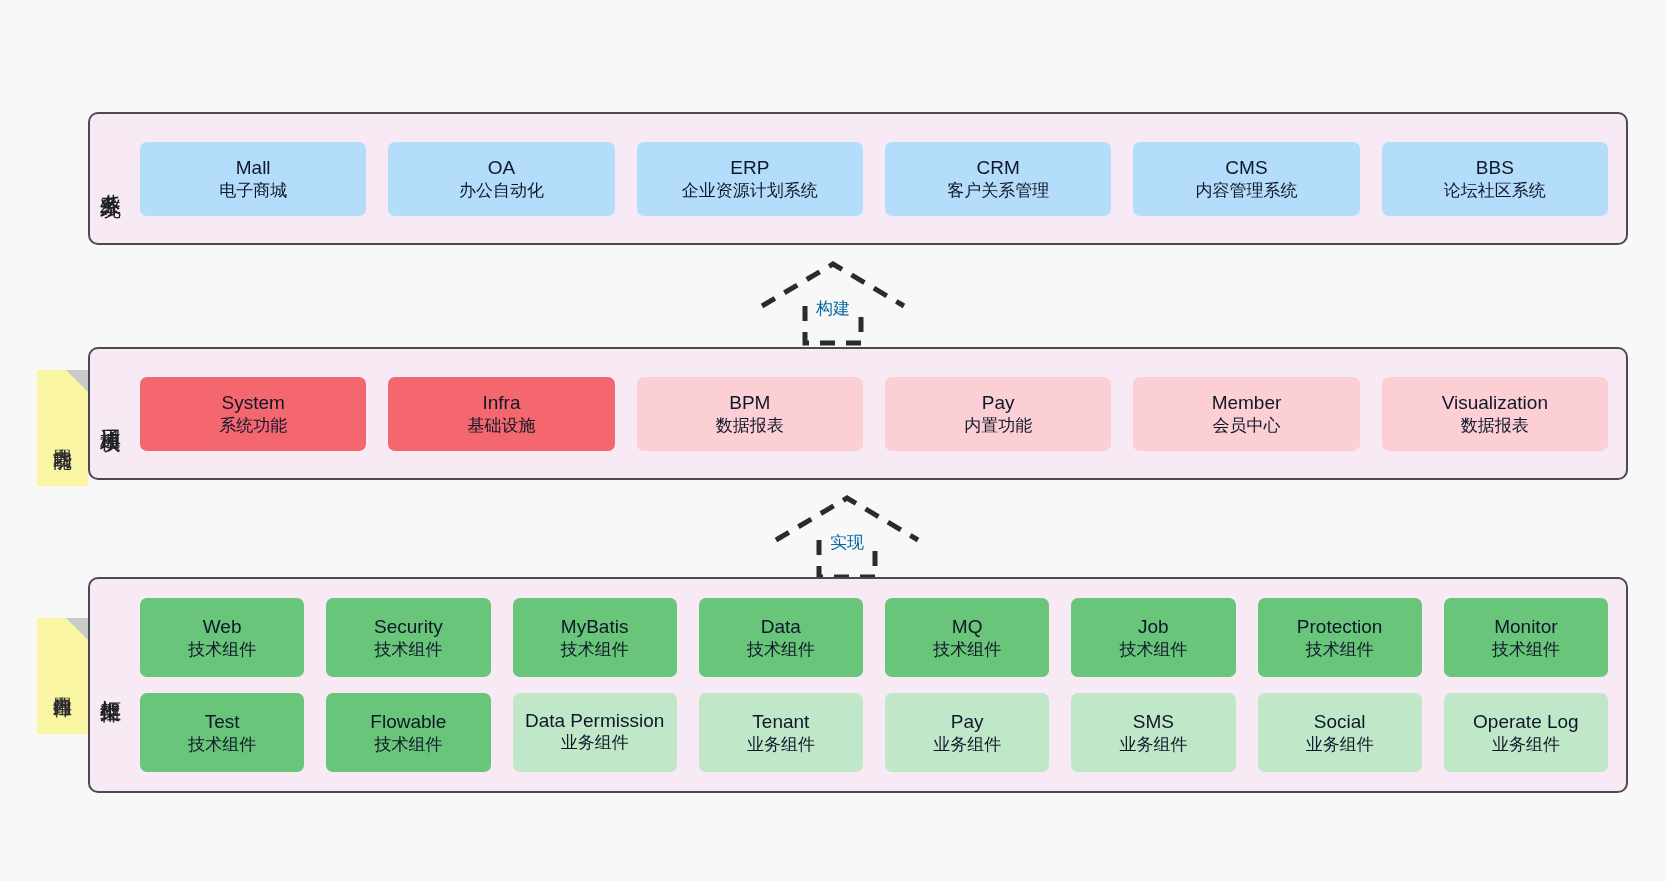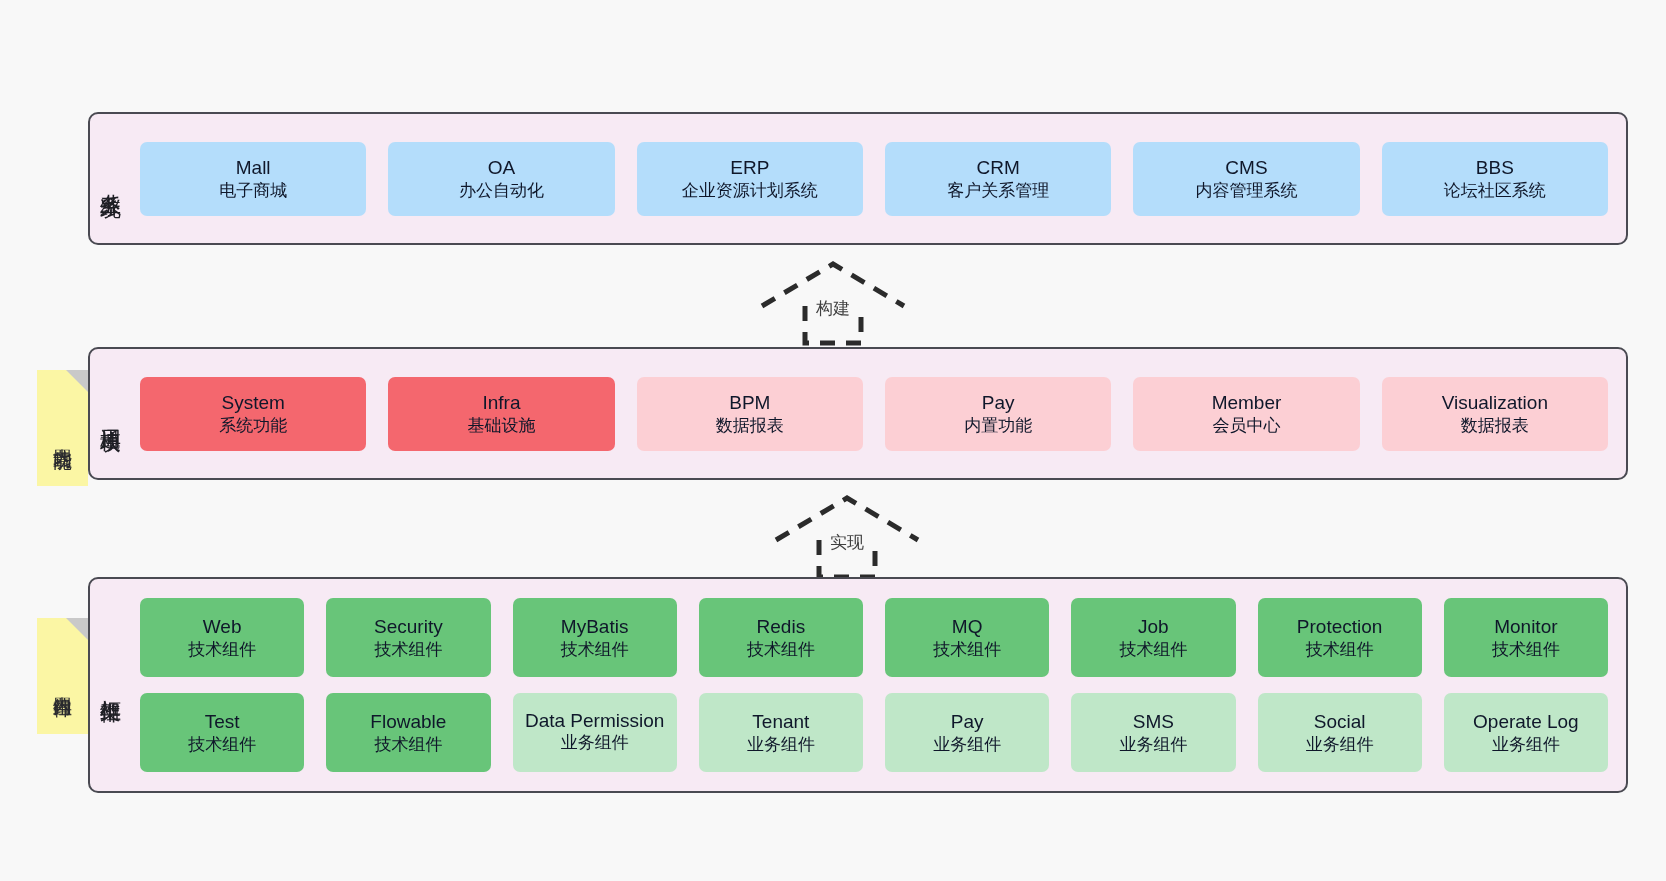--- a/index.html
+++ b/index.html
@@ -91,21 +91,21 @@
     width: 0; height: 0;
     border-top: 22px solid #c9c9c9;
     border-left: 22px solid transparent;
   }
 
   
   .conn { position: absolute; }
   .conn-label {
     position: absolute;
     font-size: 17px;
-    color: #404040;
+    color: #0369a1;
     background: transparent;
     white-space: nowrap;
   }
 </style>
 </head>
 <body>
 
 <div class="canvas">
 
   <div class="layer" id="layer-business" style="left:88px; top:112px; width:1540px; height:133px;">
@@ -209,21 +209,21 @@
         </div>
         <div class="card c-green">
           <span class="t1">Security</span>
           <span class="t2">技术组件</span>
         </div>
         <div class="card c-green">
           <span class="t1">MyBatis</span>
           <span class="t2">技术组件</span>
         </div>
         <div class="card c-green">
-          <span class="t1">Redis</span>
+          <span class="t1">Data</span>
           <span class="t2">技术组件</span>
         </div>
         <div class="card c-green">
           <span class="t1">MQ</span>
           <span class="t2">技术组件</span>
         </div>
         <div class="card c-green">
           <span class="t1">Job</span>
           <span class="t2">技术组件</span>
         </div>

